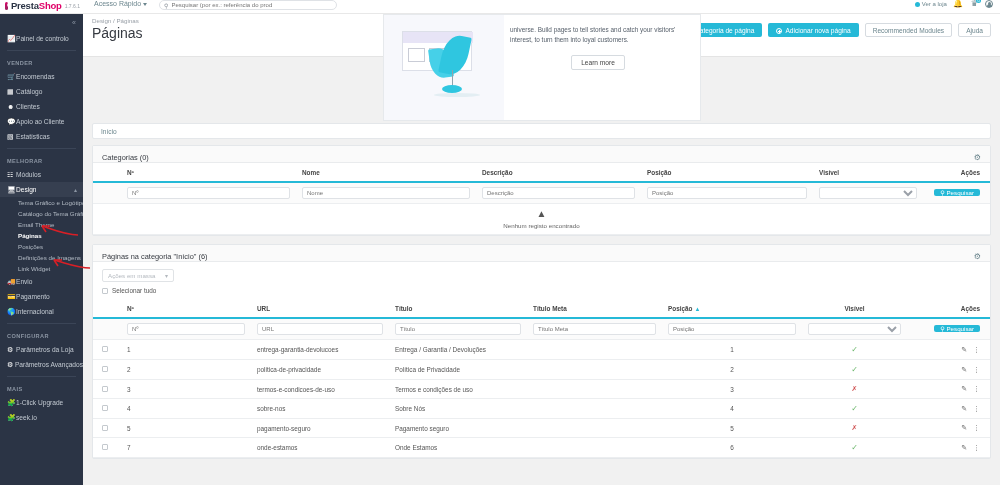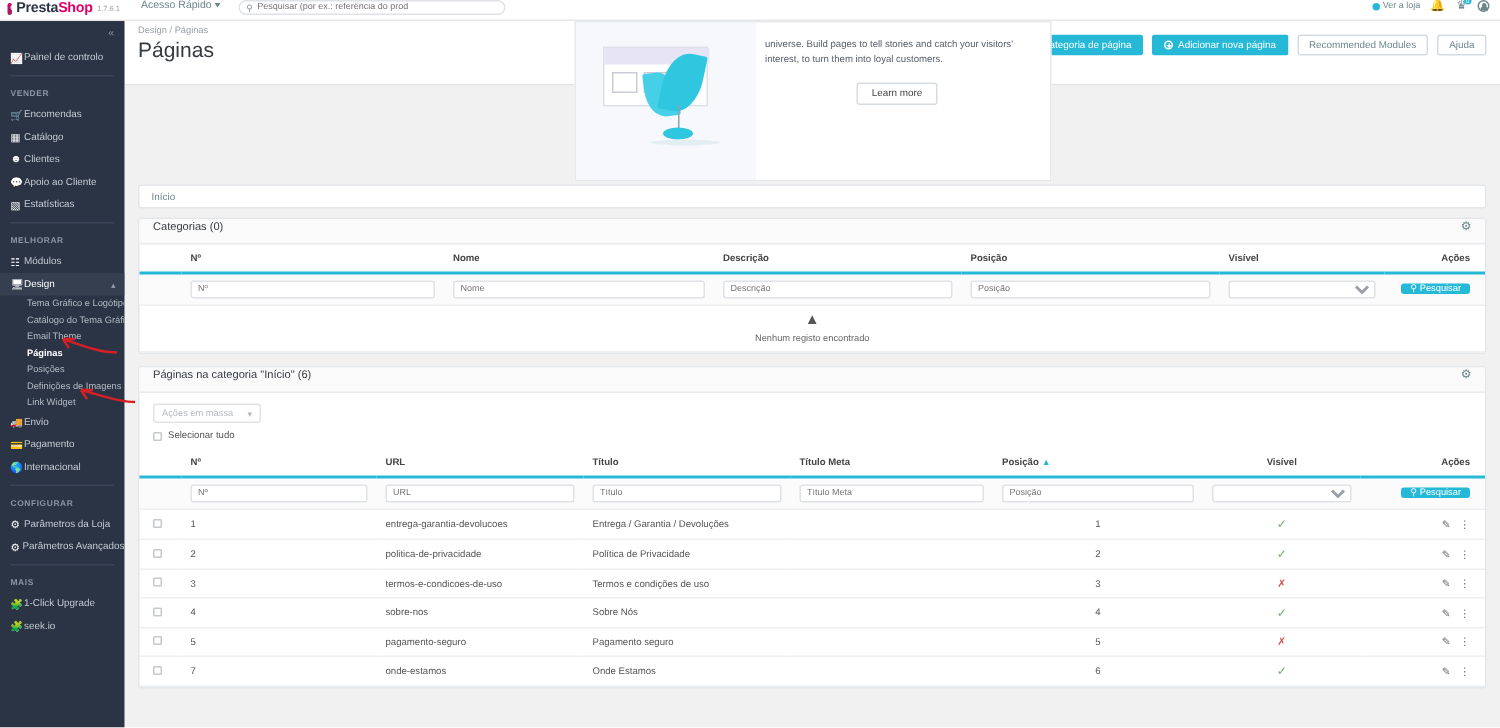--- a/index.html
+++ b/index.html
@@ -186,21 +186,21 @@
     background:#fff; border:1px solid #e4e7ea; border-radius:2px;
     height:16px; display:flex; align-items:center; padding:0 8px;
     font-size:6.6px; color:#6c868e; margin-bottom:6px;
   }
 
   .panel {
     background:#fff; border:1px solid #e4e7ea; border-radius:2px; margin-bottom:8px;
   }
   .panel-head {
     height:17px; background:#fafafa; border-bottom:1px solid #e9ebed;
-    display:flex; align-items:flex-start; padding:0 9px;
+    display:flex; align-items:flex-end; padding:0 9px;
     font-size:7.4px; color:#363a41;
   }
   .panel-head .gear { margin-left:auto; color:#6c868e; font-size:8px; cursor:pointer; }
 
   table.grid { width:100%; border-collapse:collapse; }
   table.grid th {
     font-size:6.4px; font-weight:bold; color:#444; text-align:left;
     padding:6px 6px 5px 6px; border-bottom:2px solid #25b9d7;
     white-space:nowrap;
   }

